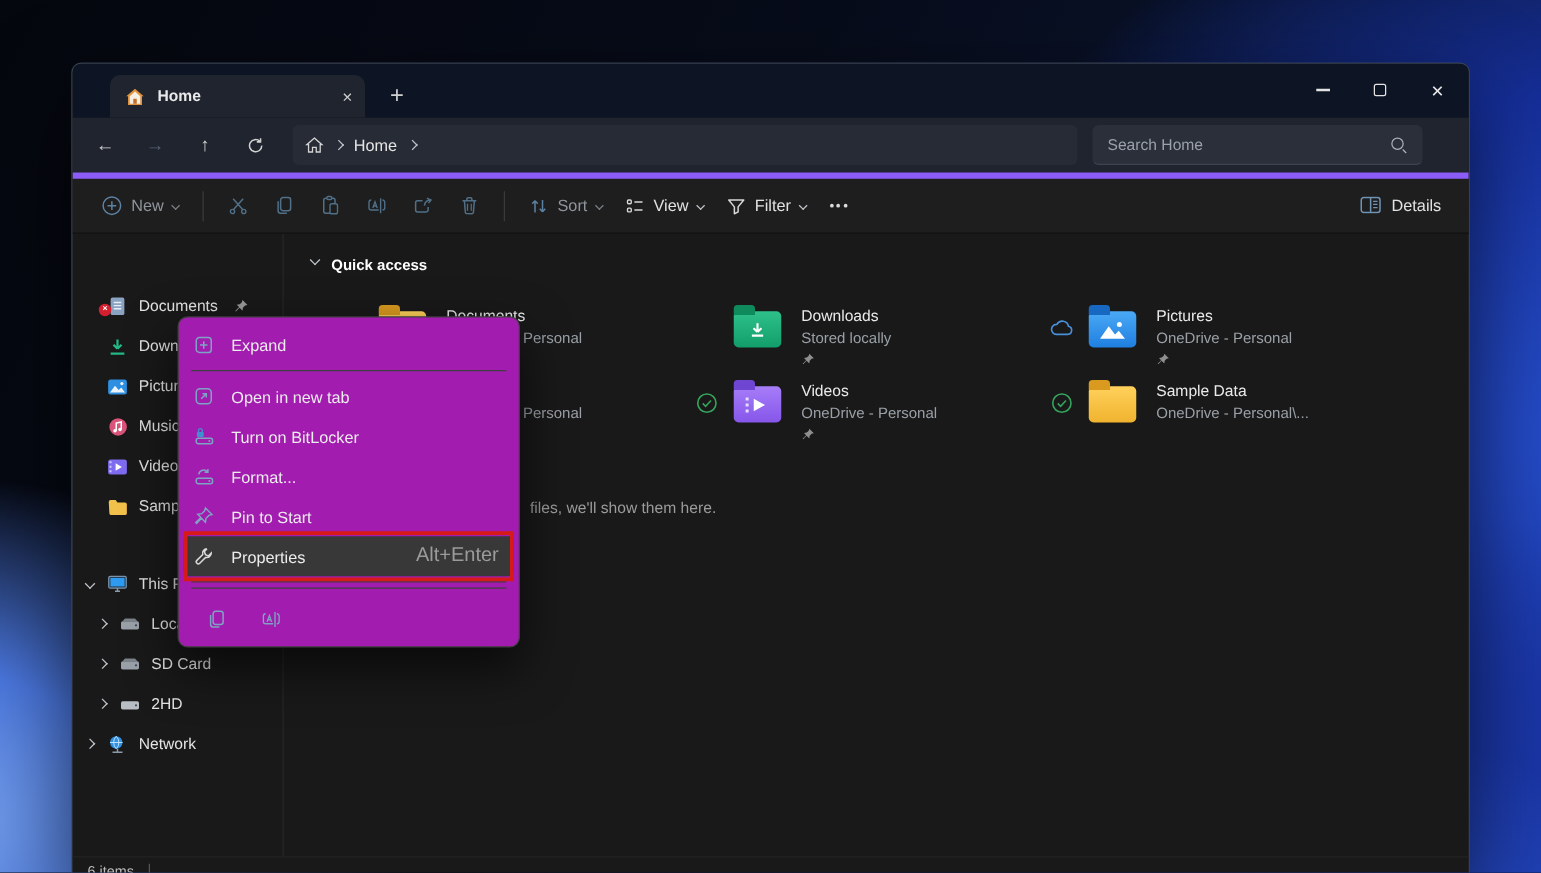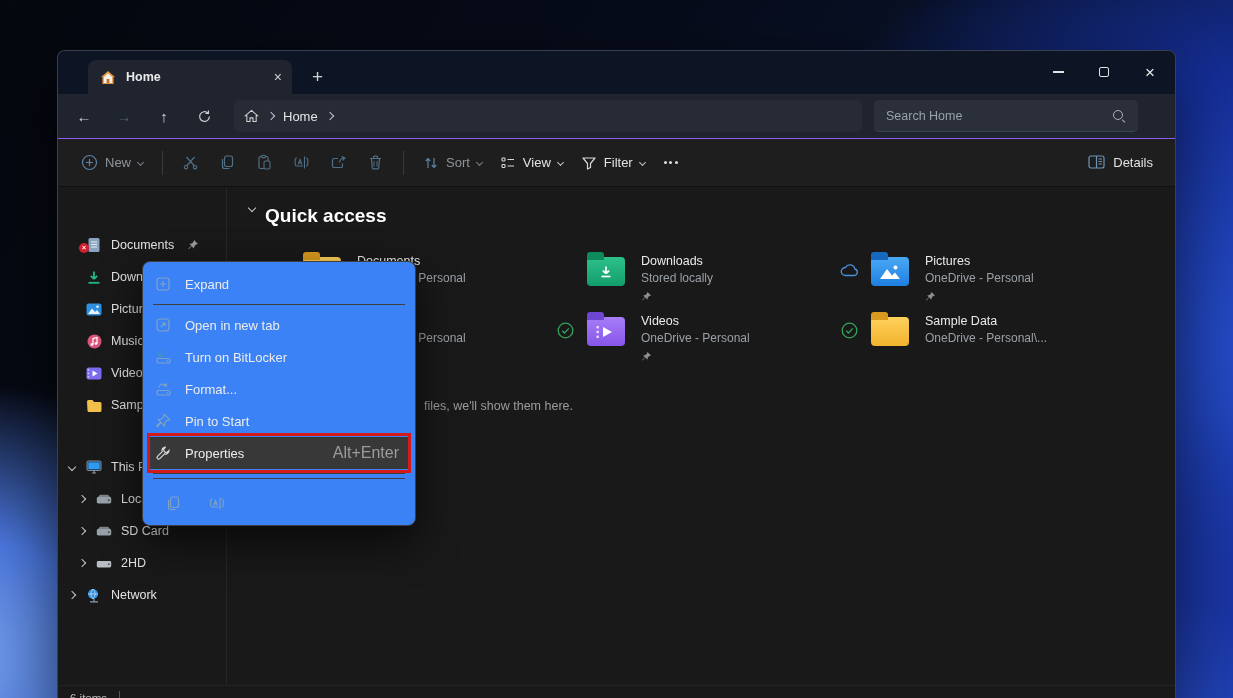--- a/index.html
+++ b/index.html
@@ -58,21 +58,21 @@
   .mag::after { content:""; position:absolute; left:10px; top:10px; width:4px; height:1.4px; background:#aab1bb; transform:rotate(45deg); transform-origin:left center; }
 
   
   .chev { display:inline-block; width:6px; height:6px; border-right:1.3px solid #c2c6cc; border-bottom:1.3px solid #c2c6cc; flex:none; }
   .chev.r { transform:rotate(-45deg); }
   .chev.d { transform:rotate(45deg); }
   .chev.dim { border-color:#7b8189; }
   .chev.sm { width:5px; height:5px; }
 
   
-  .toolbar { height:49px; background:#1e1e1e; border-top:1px solid #8b5cf6; border-bottom:1px solid #101010;
+  .toolbar { height:49px; background:#1e1e1e; border-top:5px solid #8b5cf6; border-bottom:1px solid #101010;
              display:flex; align-items:center; padding:0 14px; flex:none; }
   .tgroup { display:flex; align-items:center; gap:2px; }
   .tdivider { width:1px; height:24px; background:#3a3a3a; margin:0 10px; }
   .tbtn { height:36px; display:flex; align-items:center; justify-content:center; gap:7px; padding:0 9px; border-radius:4px; }
   .tlabel { font-size:13px; color:#e2e2e2; }
   .tlabel.dim { color:#8f959c; }
   .ellipsis { display:flex; gap:2.5px; padding:0 10px; }
   .ellipsis i { width:3px; height:3px; border-radius:50%; background:#dcdcdc; }
   .details-btn { margin-left:auto; display:flex; align-items:flex-start; gap:8px; padding:0 8px; }
 
@@ -84,21 +84,21 @@
   .sb-item .cslot { position:absolute; left:9px; width:10px; display:flex; justify-content:center; }
   .sb-item.lvl1 { padding-left:38px; }
   .sb-item.lvl1 .cslot { left:19px; }
   .sb-gap { height:30px; }
   .sb-ico { width:16px; height:16px; flex:none; position:relative; display:flex; align-items:center; justify-content:center; }
   .badge-x { position:absolute; left:-7px; bottom:0px; width:10px; height:10px; background:#d41f2f; border-radius:50%;
              color:#fff; font-size:7px; line-height:10px; text-align:center; font-weight:700; }
   .sb-pin { margin-left:4px; }
 
   .content { flex:1; position:relative; padding:18px 0 0 14px; }
-  .qa-header { display:flex; align-items:flex-start; gap:10px; padding-left:8px; color:#ffffff; font-size:19px; font-weight:700; }
+  .qa-header { display:flex; align-items:flex-start; gap:10px; padding-left:8px; color:#ffffff; font-size:12px; font-weight:700; }
   .tiles { margin-top:21px; display:grid; grid-template-columns:repeat(3,284px); }
   .tile { height:60px; display:flex; align-items:flex-start; }
   .status-slot { margin-left:18px; width:44px; height:44px; display:flex; align-items:center; justify-content:center; flex:none; }
   .folder { width:38px; height:29px; border-radius:4px; position:relative; margin-top:9px; flex:none; }
   .folder::before { content:""; position:absolute; top:-5px; left:0; width:17px; height:8px; border-radius:3px 3px 0 0; }
   .folder .glyph { position:absolute; inset:0; display:flex; align-items:center; justify-content:center; }
   .f-teal { background:linear-gradient(#2ec08a,#129e6b); } .f-teal::before { background:#0f8a5c; }
   .f-blue { background:linear-gradient(#4aa9f5,#1f7fe0); } .f-blue::before { background:#1668c0; }
   .f-purple { background:linear-gradient(#a77df8,#8656ea); } .f-purple::before { background:#6f46d2; }
   .f-yellow { background:linear-gradient(#ffd15c,#f0b32e); } .f-yellow::before { background:#d99a1f; }
@@ -107,22 +107,22 @@
   .tile-sub { color:#9aa0a7; font-size:12px; margin-top:3px; }
   .tile-pin { margin-top:3px; height:12px; }
   .recent-hint { position:absolute; left:197px; top:212px; color:#9b9b9b; font-size:12.5px; }
 
   
   .statusbar { height:24px; flex:none; display:flex; align-items:center; gap:12px; padding-left:12px;
                border-top:1px solid #232323; color:#bdbdbd; font-size:11.5px; }
   .sb-div { width:1px; height:13px; background:#555; }
 
   
-  .ctxmenu { position:absolute; left:84px; top:210px; width:274px; z-index:50;
-             background:#3b82f6; border:1px solid #3e3e3e; border-radius:8px;
+  .ctxmenu { position:absolute; left:84px; top:202px; width:274px; z-index:50;
+             background:#a21caf; border:1px solid #3e3e3e; border-radius:8px;
              box-shadow:0 16px 40px rgba(0,0,0,.65); padding:6px 0; }
   .mi { height:32px; margin:0 4px; border-radius:4px; display:flex; align-items:center; padding:0 12px 0 8px;
         color:#ececec; font-size:13px; position:relative; }
   .mi .mico { width:30px; display:flex; align-items:center; flex:none; }
   .mi .shortcut { margin-left:auto; color:#9b9b9b; font-size:16px; }
   .mi.hl { background:#383838; }
   .red-frame { position:absolute; left:0; right:0; top:-4px; bottom:-4px; border:3px solid #d61a1a; pointer-events:none; }
   .msep { height:1px; background:#3f3f3f; margin:4px 10px; }
   .mfooter { display:flex; gap:16px; padding:7px 0 3px 16px; }
   .mfbtn { width:28px; height:26px; display:flex; align-items:center; justify-content:center; border-radius:4px; }

